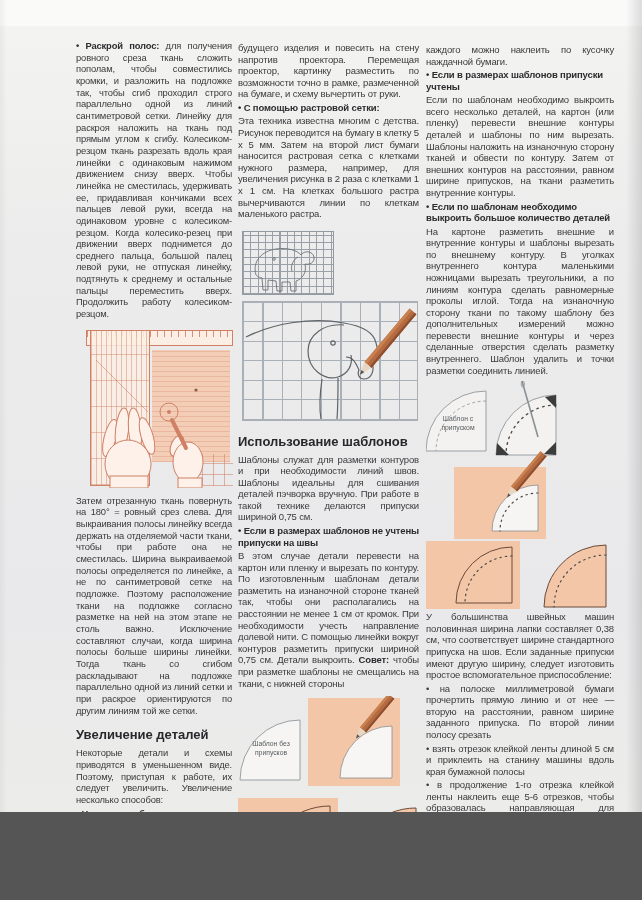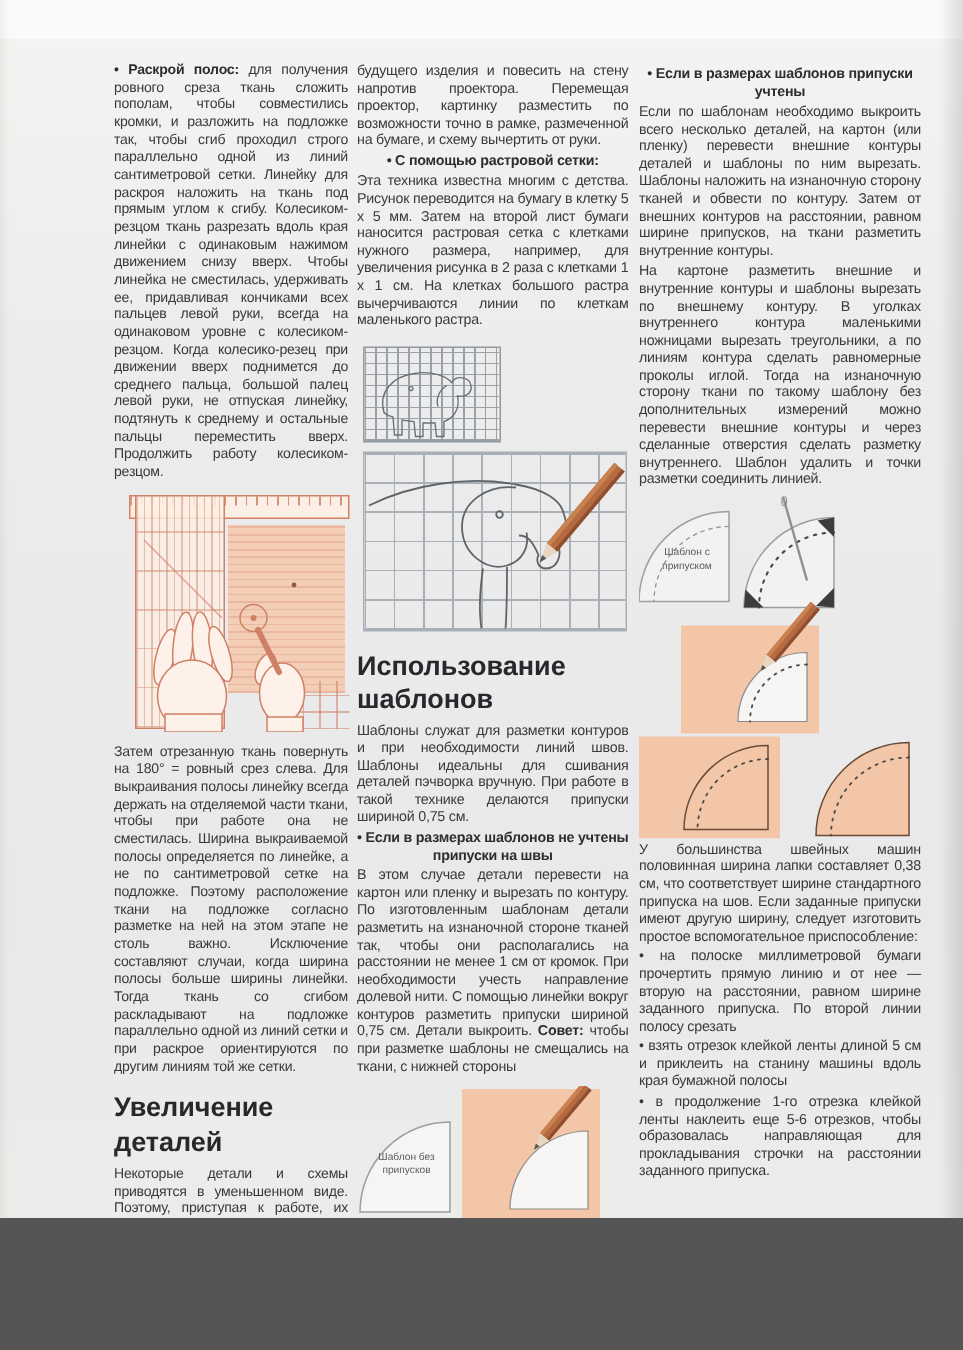--- a/index.html
+++ b/index.html
@@ -11,22 +11,22 @@
     background:linear-gradient(90deg,rgba(70,70,80,0),rgba(70,70,80,.17));z-index:6;pointer-events:none;}
   .edge-left{position:absolute;top:0;left:0;width:7px;height:100%;
     background:linear-gradient(270deg,rgba(70,70,80,0),rgba(120,110,100,.08));z-index:6;pointer-events:none;}
 
   .col{position:absolute;text-align:justify;z-index:1;}
   #col1{left:76px;top:40px;width:156px;font-size:9.4px;line-height:1.24;letter-spacing:-.15px;}
   #col2{left:238px;top:42px;width:181px;font-size:9.5px;line-height:1.22;letter-spacing:-.15px;}
   #col3{left:426px;top:44px;width:188px;font-size:9.5px;line-height:1.22;letter-spacing:-.15px;}
   .col p{margin:0 0 2px;}
   .lead{font-weight:bold;color:#2d2d30;}
-  .bh{font-weight:bold;color:#2d2d30;text-align:center;margin:8px 0 1px;}
-  .col h2{font-size:18px;font-weight:bold;color:#28282c;margin:11px 0 4px;text-align:left;letter-spacing:0;}
+  .bh{font-weight:bold;color:#2d2d30;text-align:left;margin:8px 0 1px;}
+  .col h2{font-size:13px;font-weight:bold;color:#28282c;margin:11px 0 4px;text-align:left;letter-spacing:0;}
 
   .illo{position:relative;}
   .illoA{width:157px;height:162px;margin:6px 0 7px;}
   .illoB{width:182px;height:198px;margin:5px 0 2px;}
   .illoC{width:182px;height:192px;margin:7px 0 0;}
   .illoD{width:188px;height:228px;margin:5px 0 2px;}
   .illo>div{position:absolute;box-sizing:border-box;}
 
   
   .ruler-top{left:10px;top:4px;width:147px;height:16px;background:#fbeee4;border:1px solid #cf8065;
@@ -162,22 +162,24 @@
         <path d="M92,178 L92,110 A68,68 0 0 0 24,178 Z" fill="none" stroke="#6b4a38"></path>
         <path d="M92,118 A60,60 0 0 0 32,178" fill="none" stroke="#6b4a38" stroke-width="0.8"></path>
         <path d="M178,180 L178,112 A68,68 0 0 0 110,180 Z" fill="#f2c6a6" stroke="#6b4a38"></path>
         <path d="M178,120 A60,60 0 0 0 118,180" fill="none" stroke="#6b4a38" stroke-width="0.8"></path>
       </svg>
       <span class="tpl-label tpl-label-c">Шаблон без припусков</span>
     </div>
   </div>
 
   <div class="col" id="col3">
+    <p>каждого можно наклеить по кусочку наждачной бумаги.</p>
     <p class="bh">• Если в размерах шаблонов припуски учтены</p>
     <p>Если по шаблонам необходимо выкроить всего несколько деталей, на картон (или пленку) перевести внешние контуры деталей и шаблоны по ним вырезать. Шаблоны наложить на изнаночную сторону тканей и обвести по контуру. Затем от внешних контуров на расстоянии, равном ширине припусков, на ткани разметить внутренние контуры.</p>
+    <p class="bh">• Если по шаблонам необходимо выкроить большое количество деталей</p>
     <p>На картоне разметить внешние и внутренние контуры и шаблоны вырезать по внешнему контуру. В уголках внутреннего контура маленькими ножницами вырезать треугольники, а по линиям контура сделать равномерные проколы иглой. Тогда на изнаночную сторону ткани по такому шаблону без дополнительных измерений можно перевести внешние контуры и через сделанные отверстия сделать разметку внутреннего. Шаблон удалить и точки разметки соединить линией.</p>
 
     <div class="illo illoD">
       <svg width="188" height="228" viewBox="0 0 188 228">
         <path d="M60,70 L60,10 A60,60 0 0 0 0,70 Z" fill="#f3f2f0" stroke="#9aa0a4"></path>
         <path d="M60,20 A50,50 0 0 0 10,70" fill="none" stroke="#8a8f93" stroke-dasharray="3 2.5" stroke-width="0.8"></path>
         <path d="M130,74 L130,14 A60,60 0 0 0 70,74 Z" fill="#f3f2f0" stroke="#9aa0a4"></path>
         <path d="M130,24 A50,50 0 0 0 80,74" fill="none" stroke="#4a4a4a" stroke-dasharray="1.6 4.4" stroke-width="1.4" stroke-linecap="round"></path>
         <polygon points="130,14 130,27 119,16" fill="#3c3c3c"></polygon>
         <polygon points="130,74 130,61 118,73" fill="#3c3c3c"></polygon>

